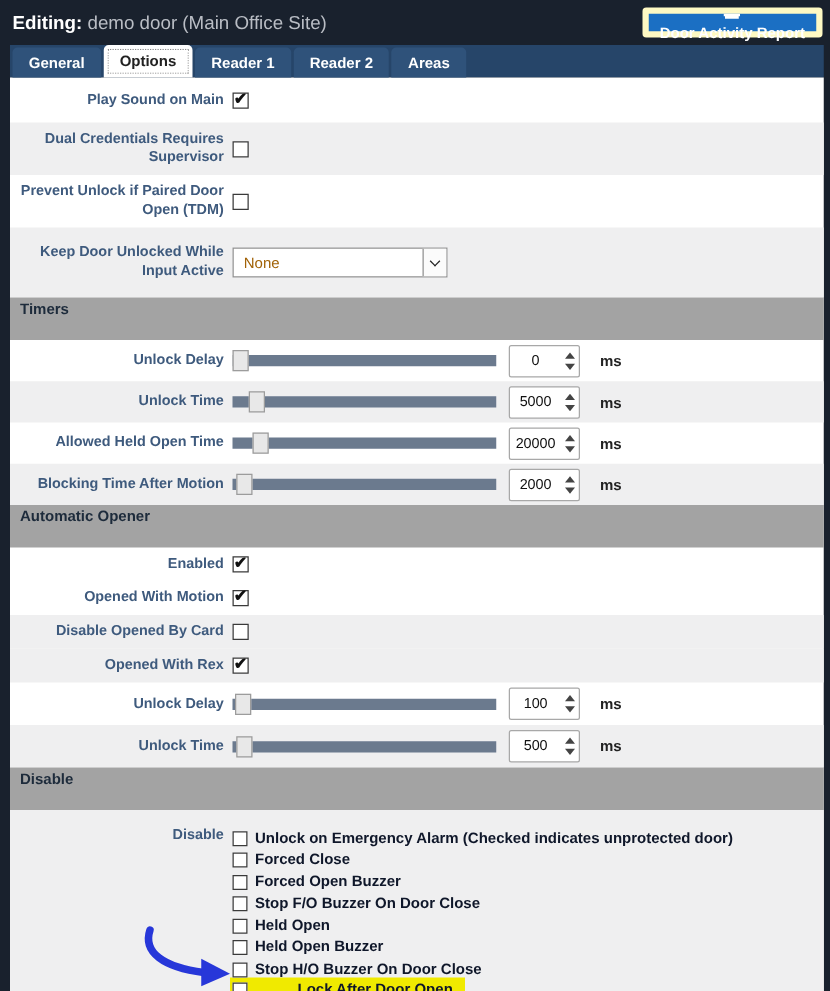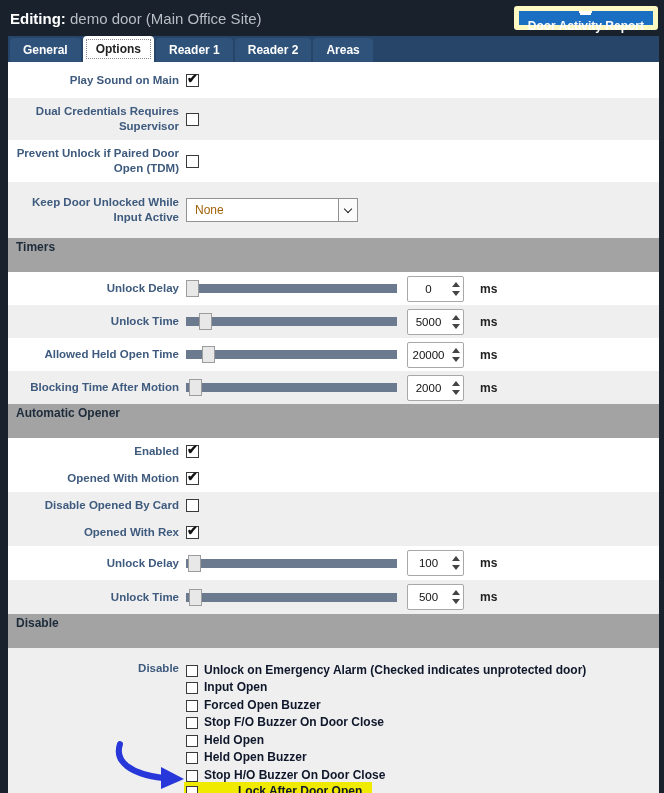--- a/index.html
+++ b/index.html
@@ -296,21 +296,21 @@
 
     <div class="disable-block">
       <div class="label-col" style="padding-top:2px">Disable</div>
       <div class="disable-list">
         <div class="ditem">
             <span class="cb"></span>
             <span>Unlock on Emergency Alarm (Checked indicates unprotected door)</span>
           </div>
         <div class="ditem">
             <span class="cb"></span>
-            <span>Input Open</span>
+            <span>Forced Close</span>
           </div>
         <div class="ditem">
             <span class="cb"></span>
             <span>Forced Open Buzzer</span>
           </div>
         <div class="ditem">
             <span class="cb"></span>
             <span>Stop F/O Buzzer On Door Close</span>
           </div>
         <div class="ditem">

